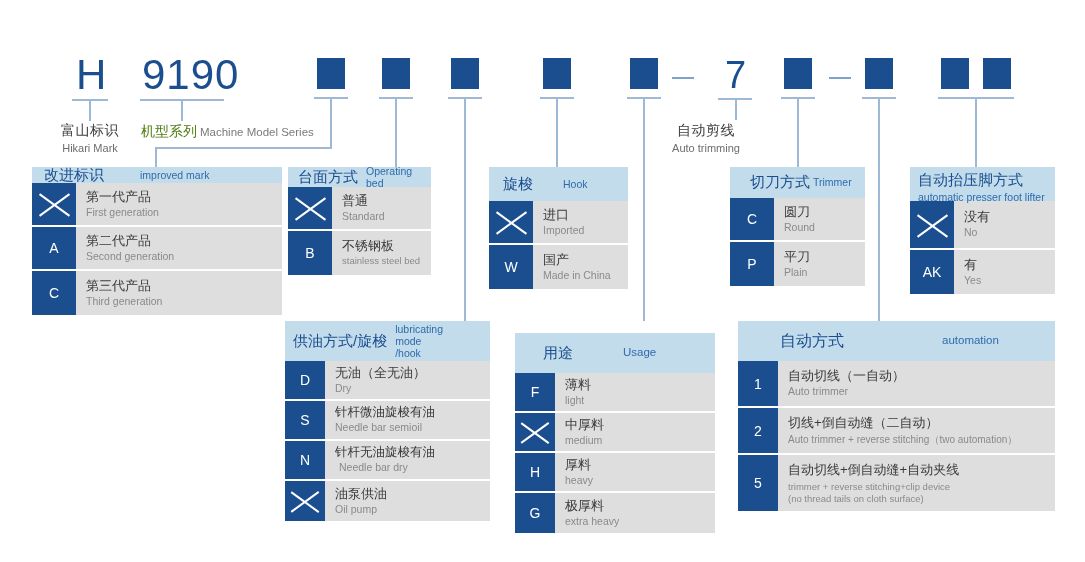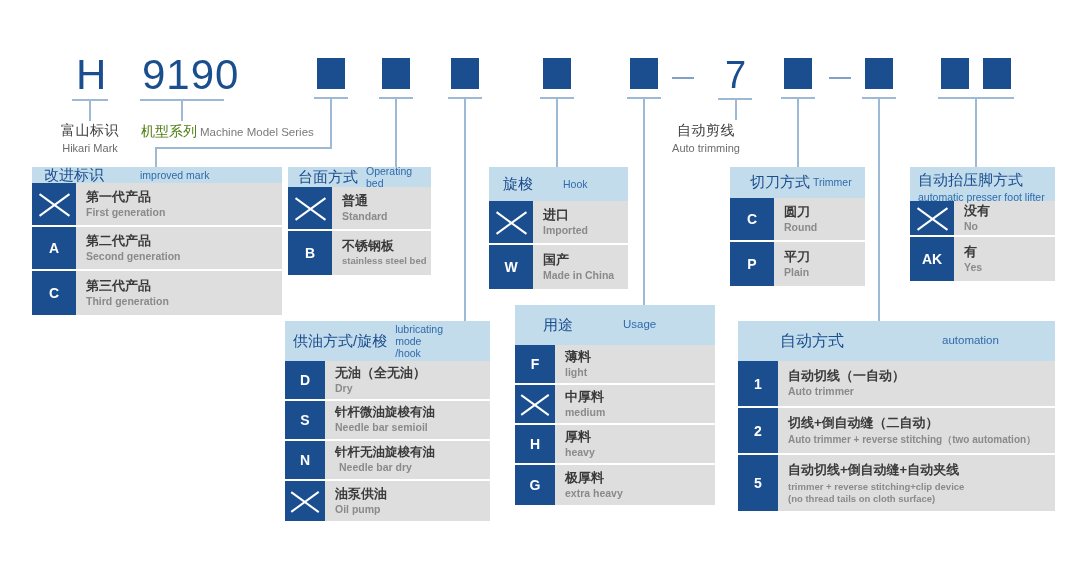--- a/index.html
+++ b/index.html
@@ -55,21 +55,21 @@
     position:relative;
     box-sizing:border-box;
     display:flex;align-items:center;
   }
   .tbl-head .h-cn{
     color:#1b4e8e;font-size:15px;white-space:nowrap;
   }
   .tbl-head .h-en{
     color:#2f6bab;font-size:10.5px;line-height:1.15;
   }
-  .rows{background:#f0abfc;font-weight:bold;}
+  .rows{background:#f0abfc;}
   .row{
     display:flex;align-items:stretch;
     border-bottom:2px solid #ffffff;
     background:#dedede;
     box-sizing:border-box;
   }
   .row:last-child{border-bottom:none;}
   .code-cell{
     flex:0 0 auto;
     background:#1b4e8e;
@@ -271,21 +271,21 @@
       </div>
     </div>
   </div>
 
   <div class="tbl" style="left:910px;top:167px;width:145px;">
     <div class="tbl-head" style="height:34px;padding:4px 8px 0 8px;display:block;">
       <span class="h-cn" style="display:block;">自动抬压脚方式</span>
       <span class="h-en" style="display:block;margin-top:1px;">automatic presser foot lifter</span>
     </div>
     <div class="rows">
-      <div class="row" style="height:36px;">
+      <div class="row" style="height:49px;">
         <div class="code-cell x" style="width:44px;"></div>
         <div class="txt-cell">
           <span class="t-cn">没有</span>
           <span class="t-en">No</span>
         </div>
       </div>
       <div class="row" style="height:44px;">
         <div class="code-cell" style="width:44px;">AK</div>
         <div class="txt-cell">
           <span class="t-cn">有</span>
@@ -325,21 +325,21 @@
       <div class="row" style="height:40px;">
         <div class="code-cell x" style="width:40px;"></div>
         <div class="txt-cell">
           <span class="t-cn">油泵供油</span>
           <span class="t-en">Oil pump</span>
         </div>
       </div>
     </div>
   </div>
 
-  <div class="tbl" style="left:515px;top:305px;width:200px;">
+  <div class="tbl" style="left:515px;top:333px;width:200px;">
     <div class="tbl-head" style="height:40px;padding:0 28px;">
       <span class="h-cn">用途</span>
       <span class="h-en" style="margin-left:50px;font-size:11.5px;">Usage</span>
     </div>
     <div class="rows">
       <div class="row" style="height:40px;">
         <div class="code-cell" style="width:40px;">F</div>
         <div class="txt-cell">
           <span class="t-cn">薄料</span>
           <span class="t-en">light</span>

